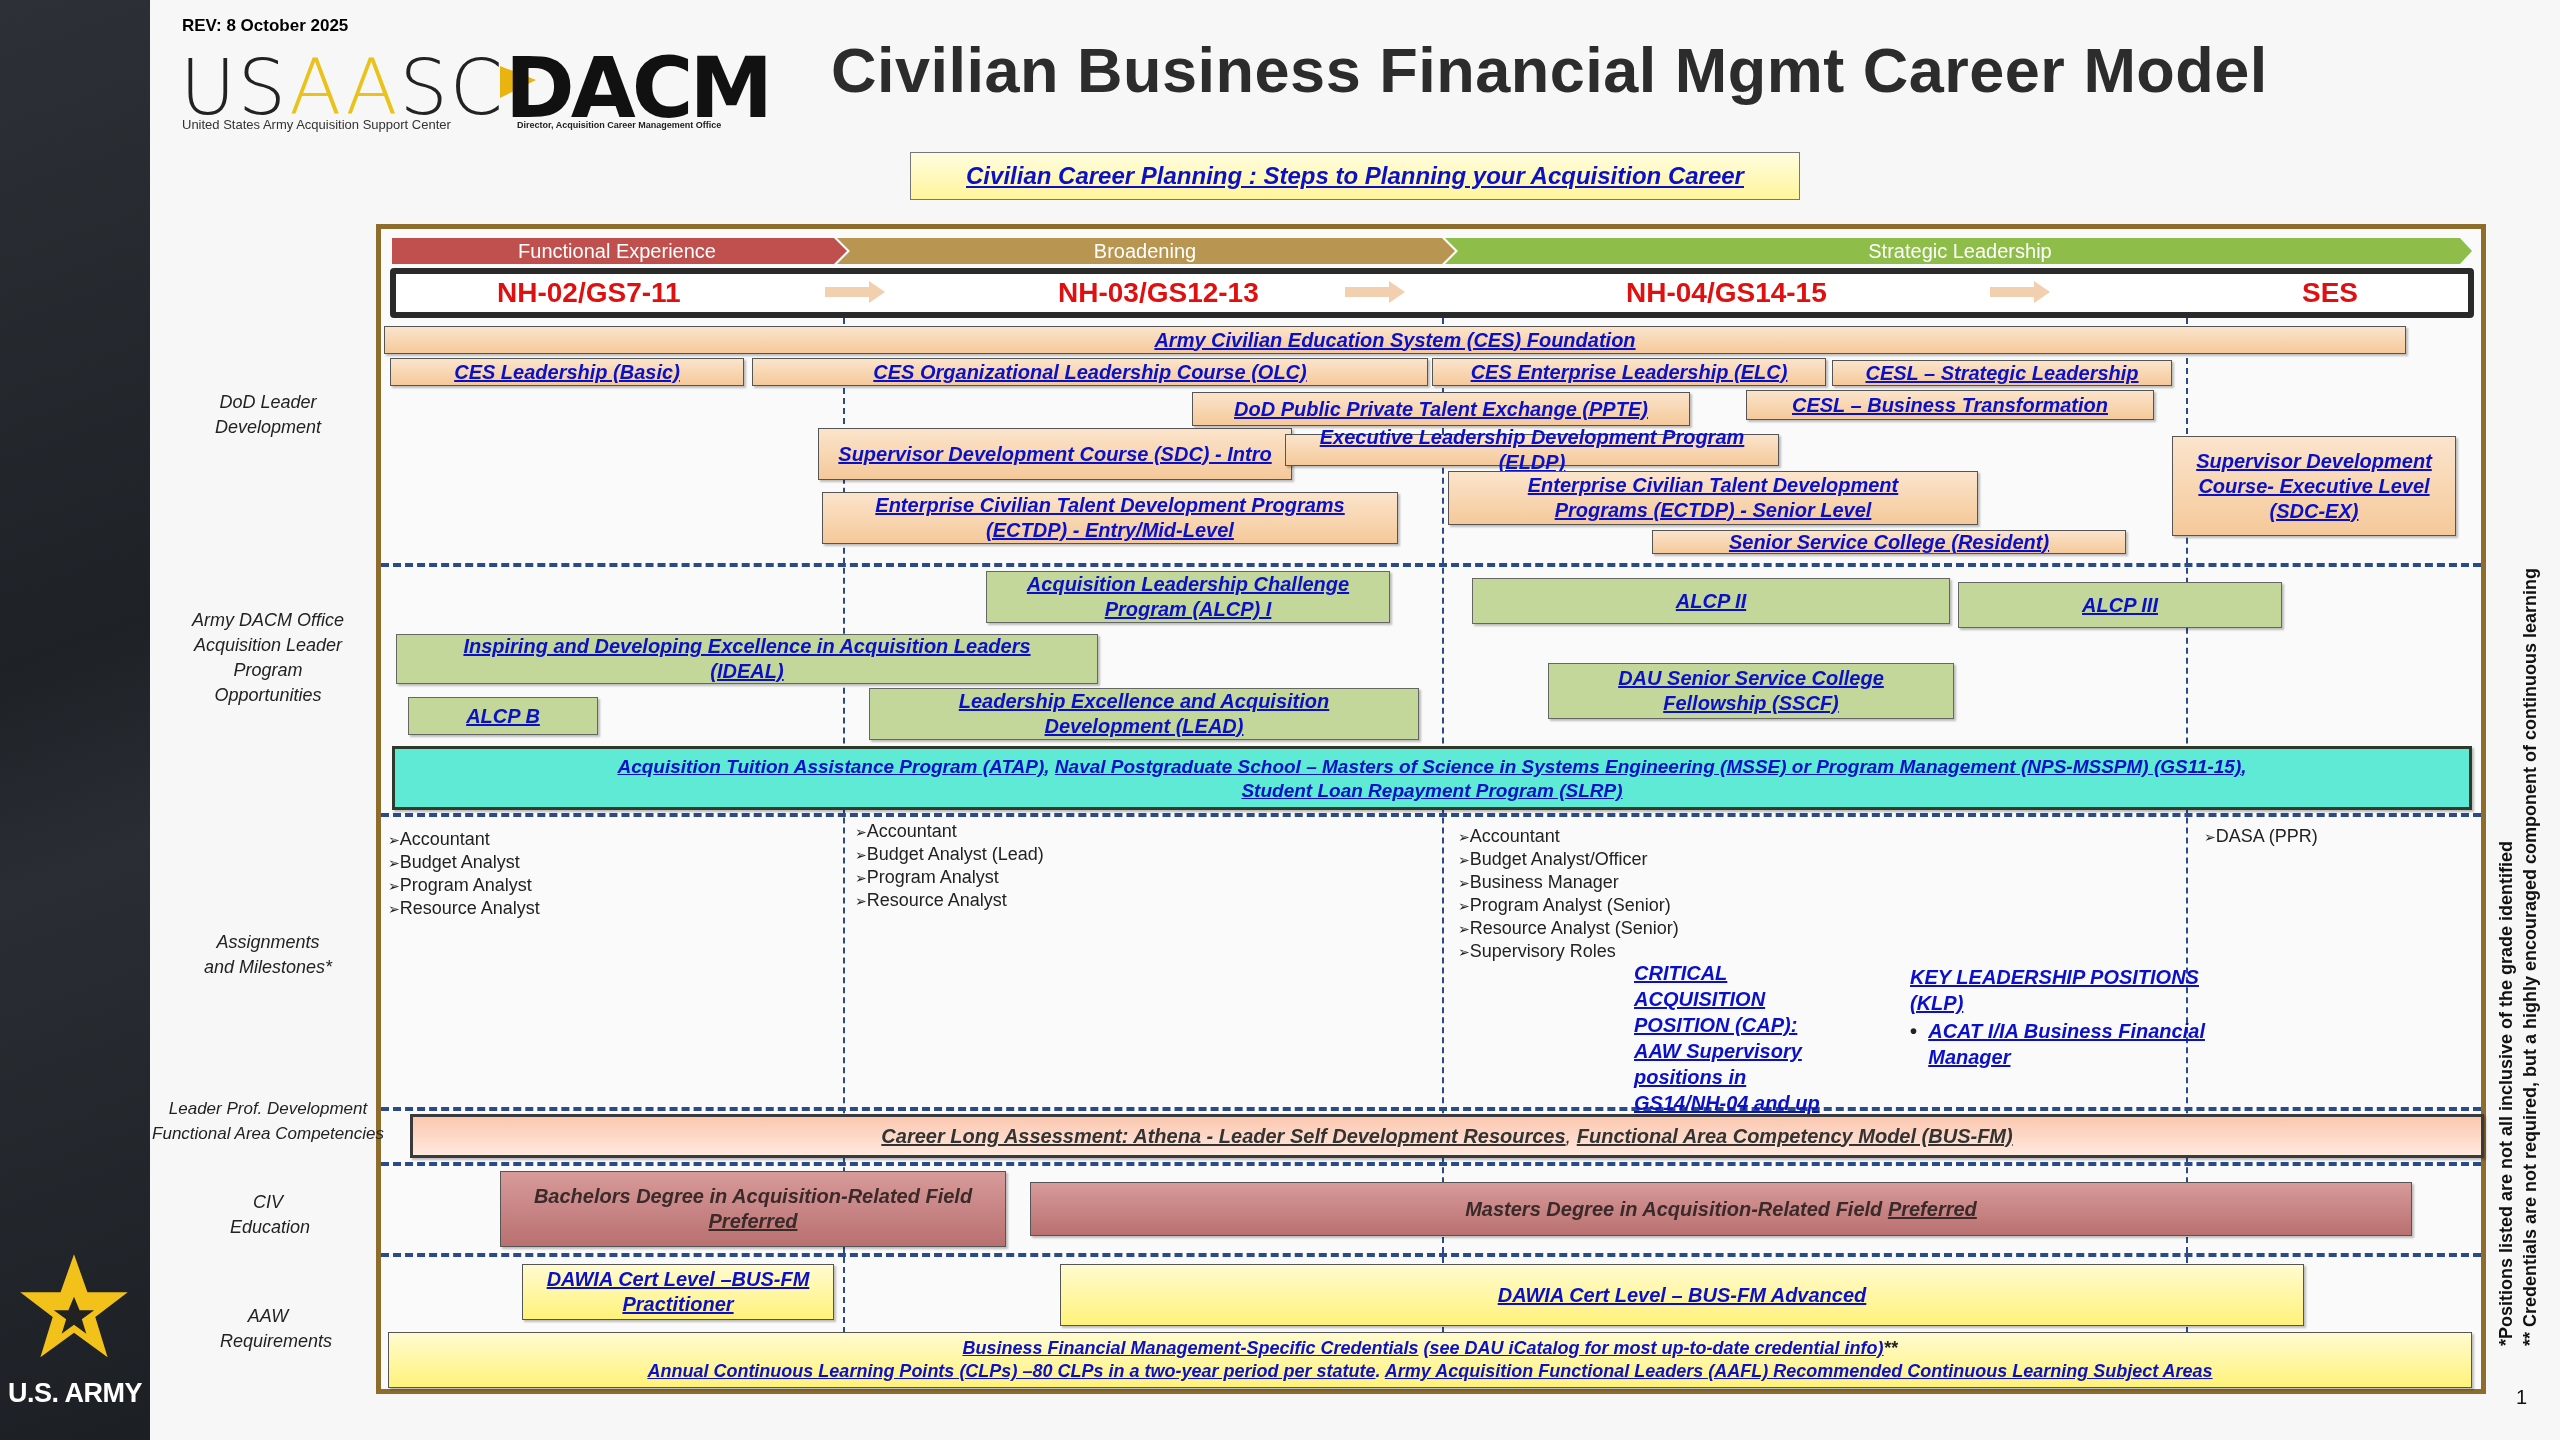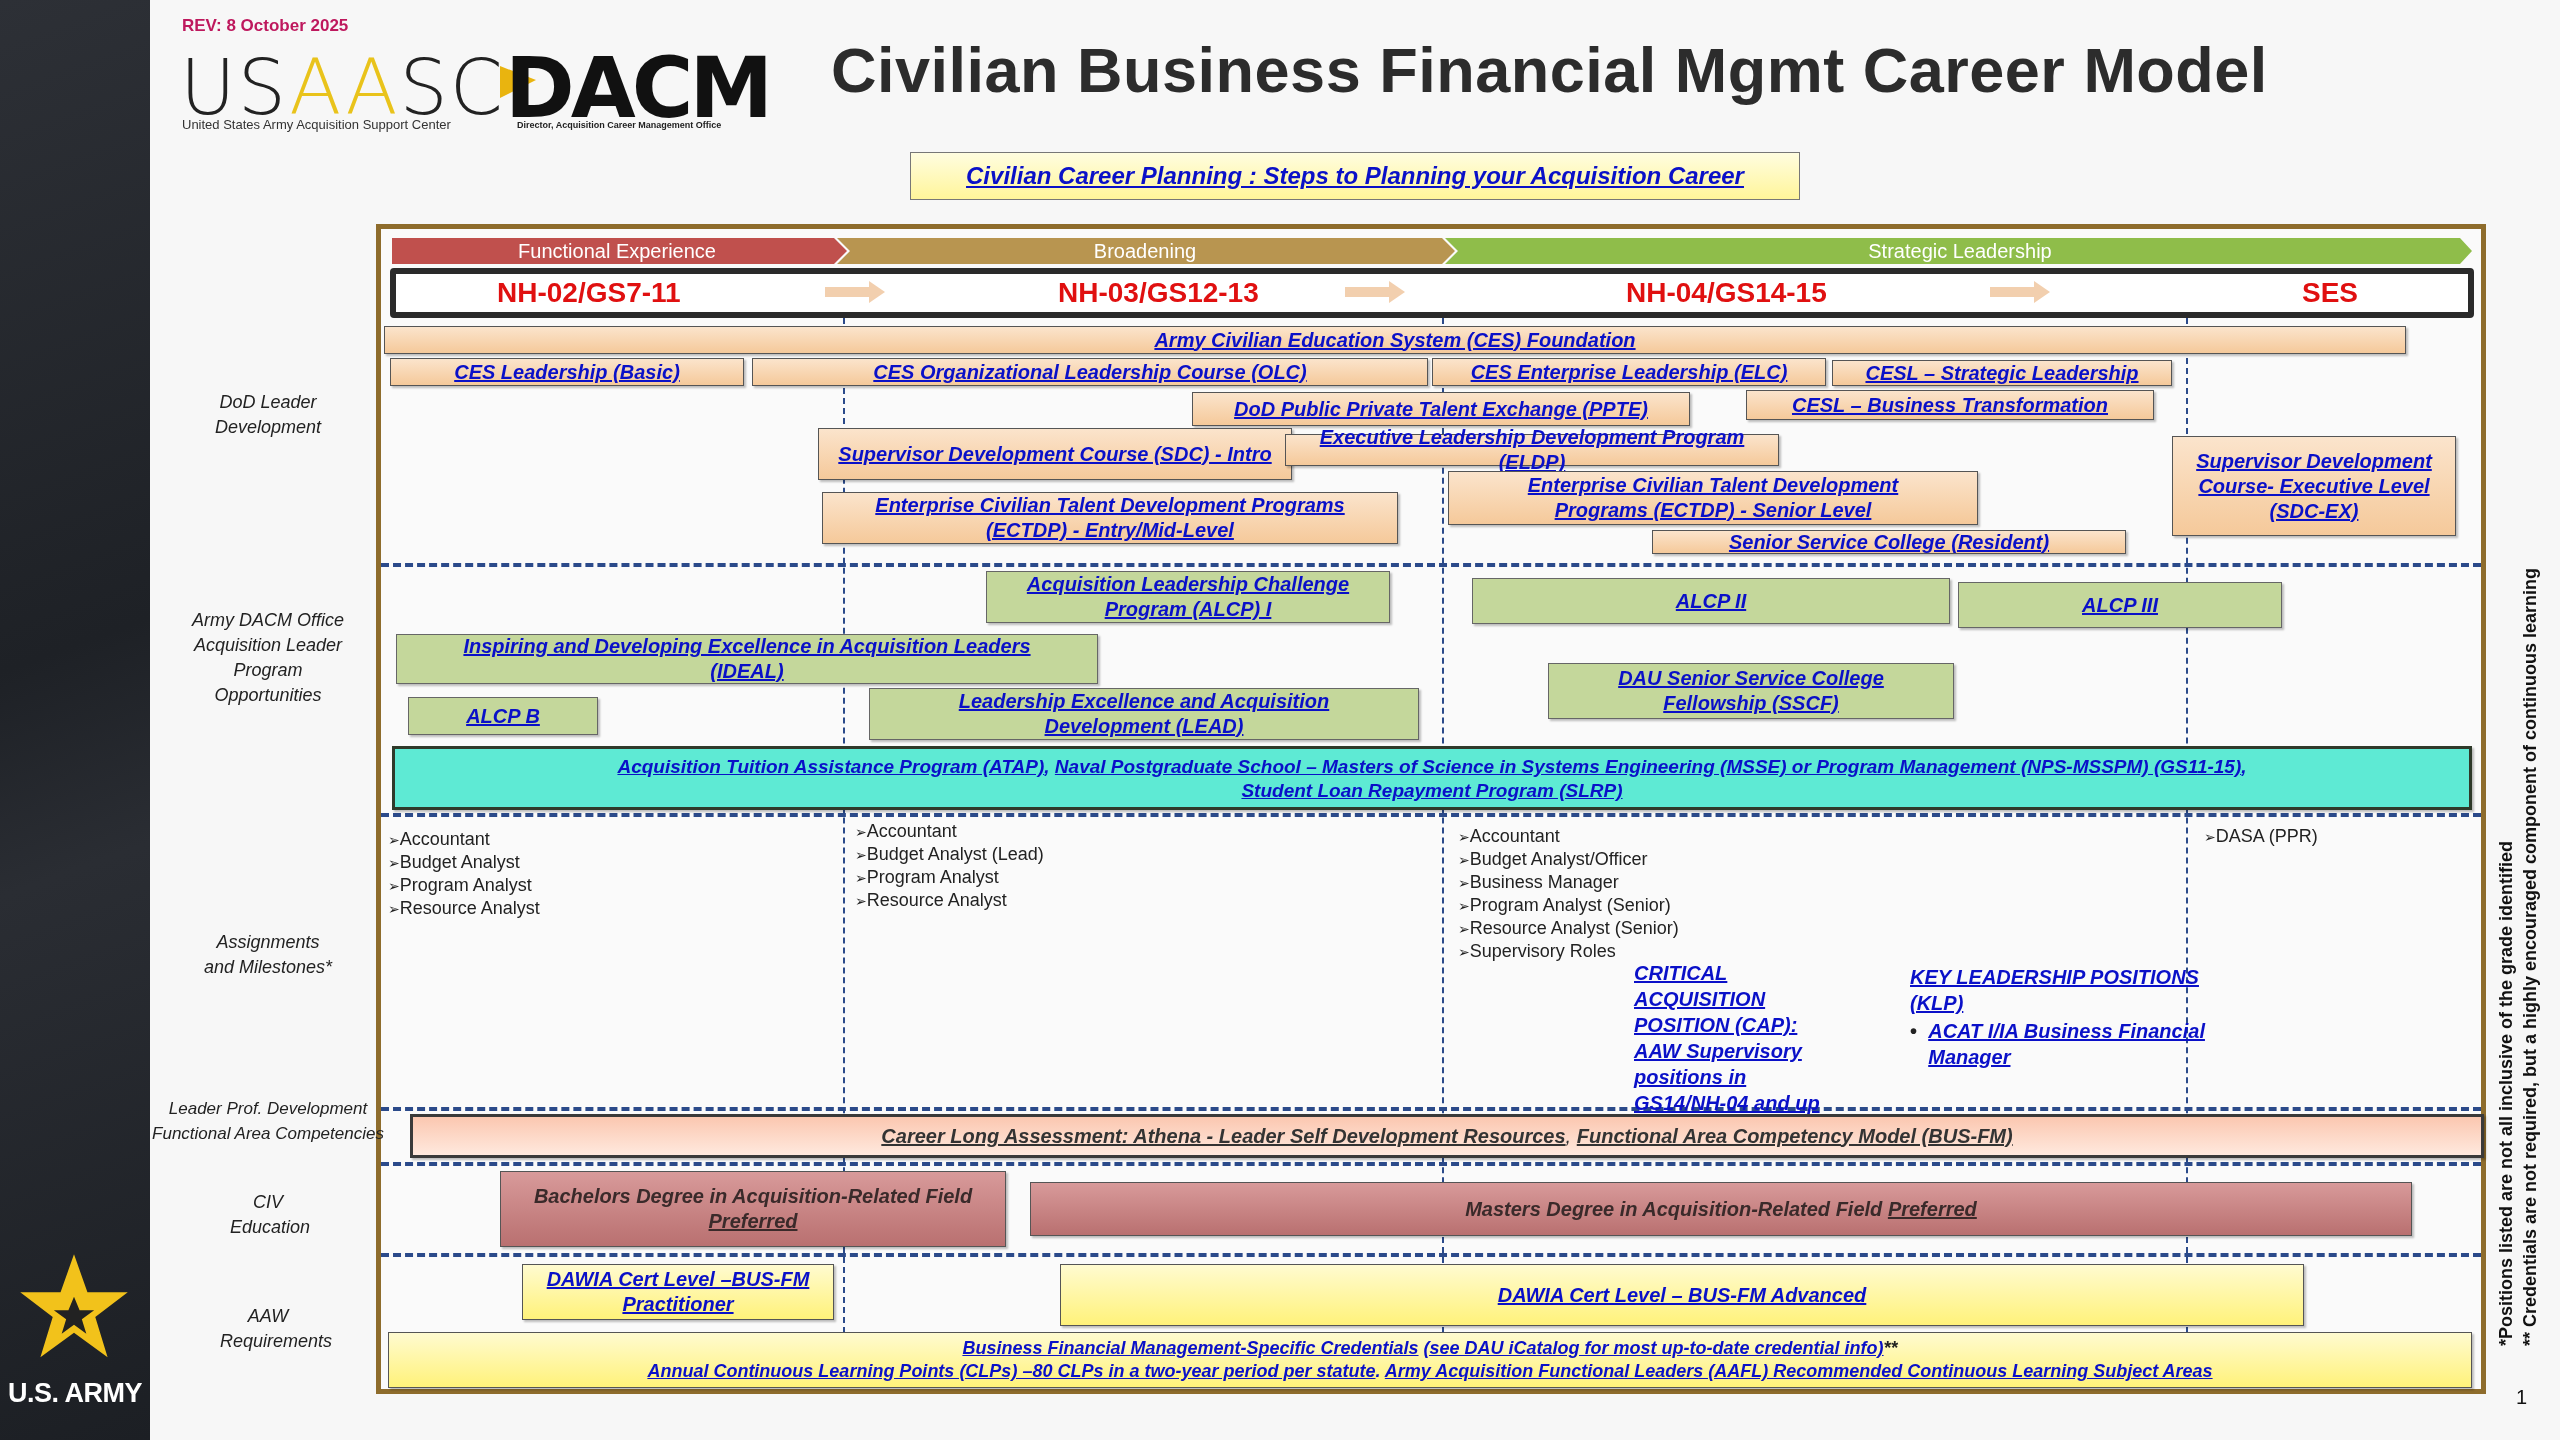--- a/index.html
+++ b/index.html
@@ -4,21 +4,21 @@
 <style>
   html, body { margin:0; padding:0; }
   body { width:2560px; height:1440px; position:relative; overflow:hidden;
          background:#f7f7f7; font-family:"Liberation Sans", sans-serif; }
   .abs { position:absolute; }
   .sidebar { left:0; top:0; width:150px; height:1440px;
              background:linear-gradient(160deg,#2d3036 0%,#1e2126 45%,#2a2d33 60%,#1c1f24 100%); }
   .army-star { left:18px; top:1252px; width:112px; height:112px; }
   .army-text { left:0; top:1378px; width:150px; text-align:center; color:#fff;
                font-weight:bold; font-size:27px; letter-spacing:-0.5px; }
-  .rev { left:182px; top:16px; font-size:17px; font-weight:bold; color:#be185d; }
+  .rev { left:182px; top:16px; font-size:17px; font-weight:bold; color:#000000; }
   .usaasc { left:180px; top:48px; font-size:76px; font-weight:300; color:#222;
             letter-spacing:2px; line-height:80px; font-family:"DejaVu Sans", sans-serif; }
   .usaasc .gold { color:#e9c31b; }
   .usaasc-sub { left:182px; top:117px; font-size:13px; color:#333; }
   .dacm { left:505px; top:46px; font-size:84px; font-weight:900; color:#111;
           line-height:84px; letter-spacing:-4px; font-family:"DejaVu Sans", sans-serif; }
   .dacm-mark { left:500px; top:66px; width:0; height:0; border-top:14px solid transparent;
                border-bottom:18px solid transparent; border-left:36px solid #e9b40f; }
   .dacm-sub { left:517px; top:120px; font-size:9px; font-weight:bold; color:#222; }
   .main-title { left:795px; top:34px; font-size:63px; font-weight:bold; color:#2c2c2c;

